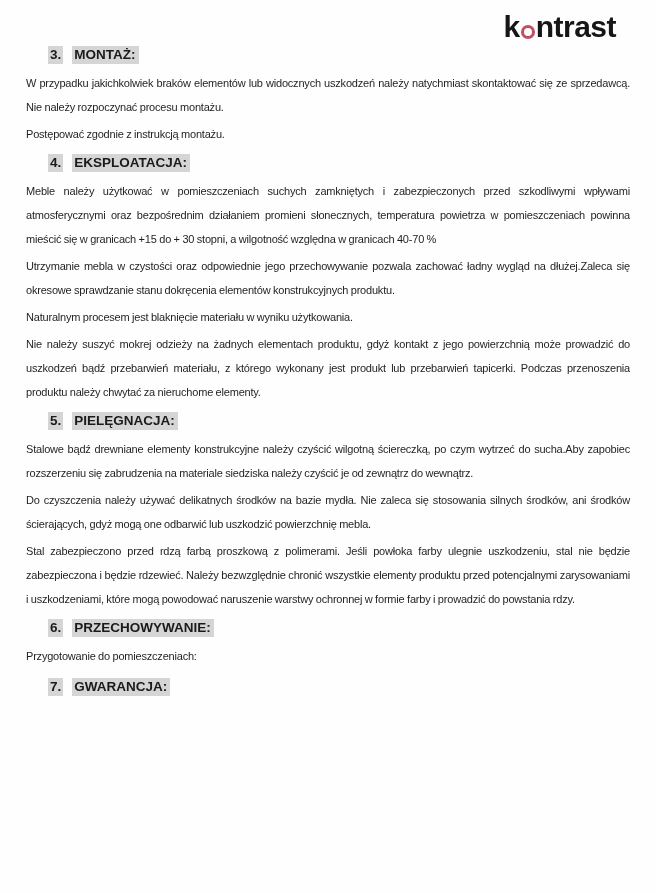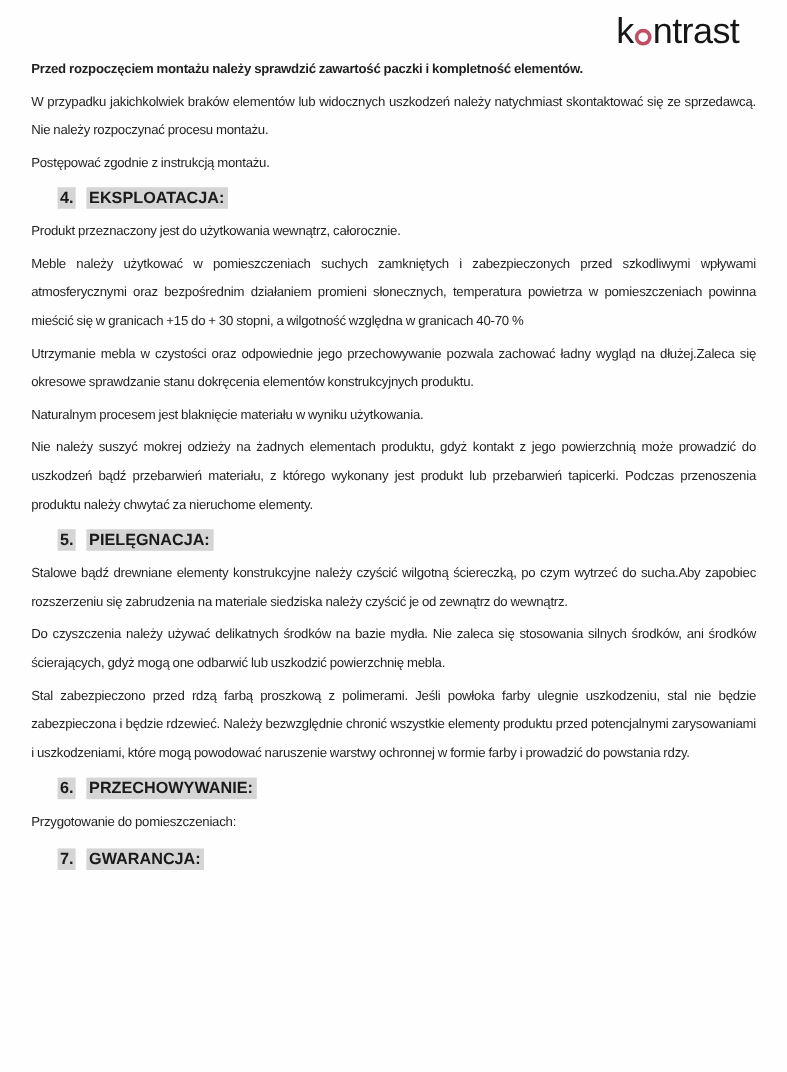--- a/index.html
+++ b/index.html
@@ -14,21 +14,21 @@
     height: 893px;
     background: #fefefe;
     overflow: hidden;
   }
   
   .logo {
     position: absolute;
     top: 10px;
     right: 40px;
     font-size: 30px;
-    font-weight: normal;
+    font-weight: bold;
     letter-spacing: -0.5px;
     color: #161616;
     white-space: nowrap;
   }
   .logo-o {
     display: inline-block;
     width: 14px;
     height: 14px;
     border: 3px solid #c04f66;
     border-radius: 50%;
@@ -87,30 +87,31 @@
 </style>
 </head>
 <body>
 
 <div class="page">
 
   <div class="logo"><span>k</span><span class="logo-o"></span><span>ntrast</span></div>
 
   <div class="doc">
 
+    <div class="sec-heading" style="margin-top:0">
+      <span class="hl num">3.</span><span class="hl">MONTAŻ:</span>
+    </div>
 
-    <p class="para bold">Przed rozpoczęciem montażu należy sprawdzić zawartość paczki i kompletność elementów.</p>
     <p class="para">W przypadku jakichkolwiek braków elementów lub widocznych uszkodzeń należy natychmiast skontaktować się ze sprzedawcą. Nie należy rozpoczynać procesu montażu.</p>
     <p class="para">Postępować zgodnie z instrukcją montażu.</p>
 
     <div class="sec-heading">
       <span class="hl num">4.</span><span class="hl">EKSPLOATACJA:</span>
     </div>
 
-    <p class="para">Produkt przeznaczony jest do użytkowania wewnątrz, całorocznie.</p>
     <p class="para">Meble należy użytkować w pomieszczeniach suchych zamkniętych i zabezpieczonych przed szkodliwymi wpływami atmosferycznymi oraz bezpośrednim działaniem promieni słonecznych, temperatura powietrza w pomieszczeniach powinna mieścić się w granicach +15 do + 30 stopni, a wilgotność względna w granicach 40-70 %</p>
     <p class="para">Utrzymanie mebla w czystości oraz odpowiednie jego przechowywanie pozwala zachować ładny wygląd na dłużej.Zaleca się okresowe sprawdzanie stanu dokręcenia elementów konstrukcyjnych produktu.</p>
     <p class="para">Naturalnym procesem jest blaknięcie materiału w wyniku użytkowania.</p>
     <p class="para">Nie należy suszyć mokrej odzieży na żadnych elementach produktu, gdyż kontakt z jego powierzchnią może prowadzić do uszkodzeń bądź przebarwień materiału, z którego wykonany jest produkt lub przebarwień tapicerki. Podczas przenoszenia produktu należy chwytać za nieruchome elementy.</p>
 
     <div class="sec-heading">
       <span class="hl num">5.</span><span class="hl">PIELĘGNACJA:</span>
     </div>
 
     <p class="para">Stalowe bądź drewniane elementy konstrukcyjne należy czyścić wilgotną ściereczką, po czym wytrzeć do sucha.Aby zapobiec rozszerzeniu się zabrudzenia na materiale siedziska należy czyścić je od zewnątrz do wewnątrz.</p>

